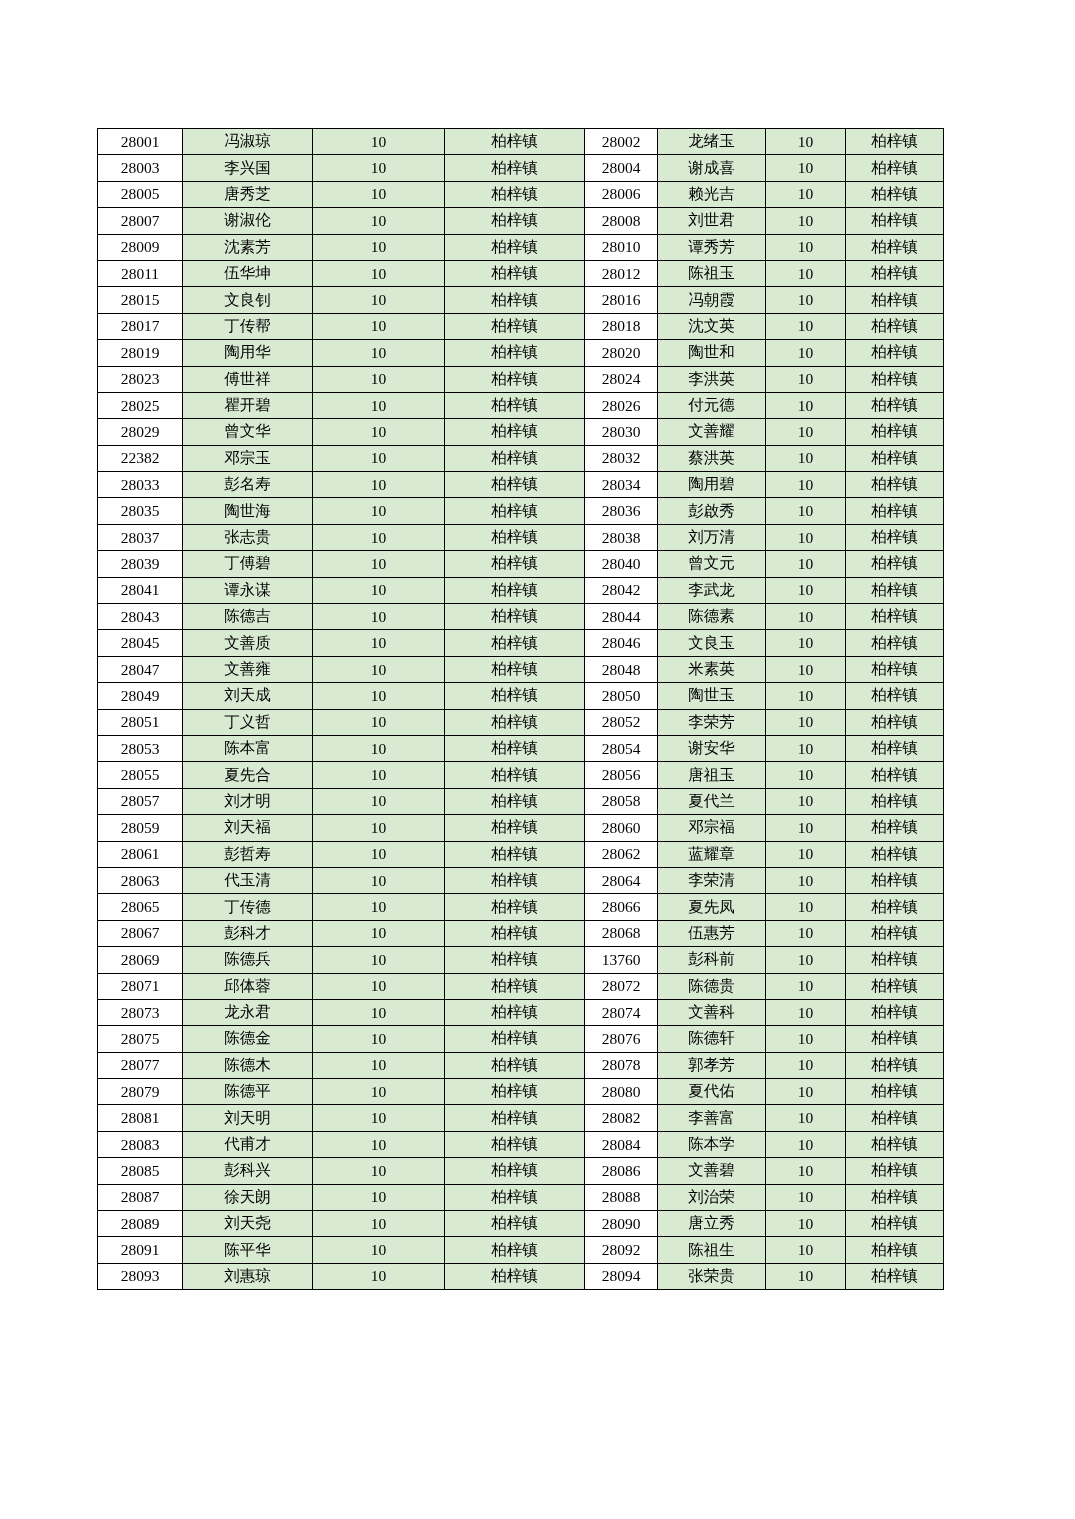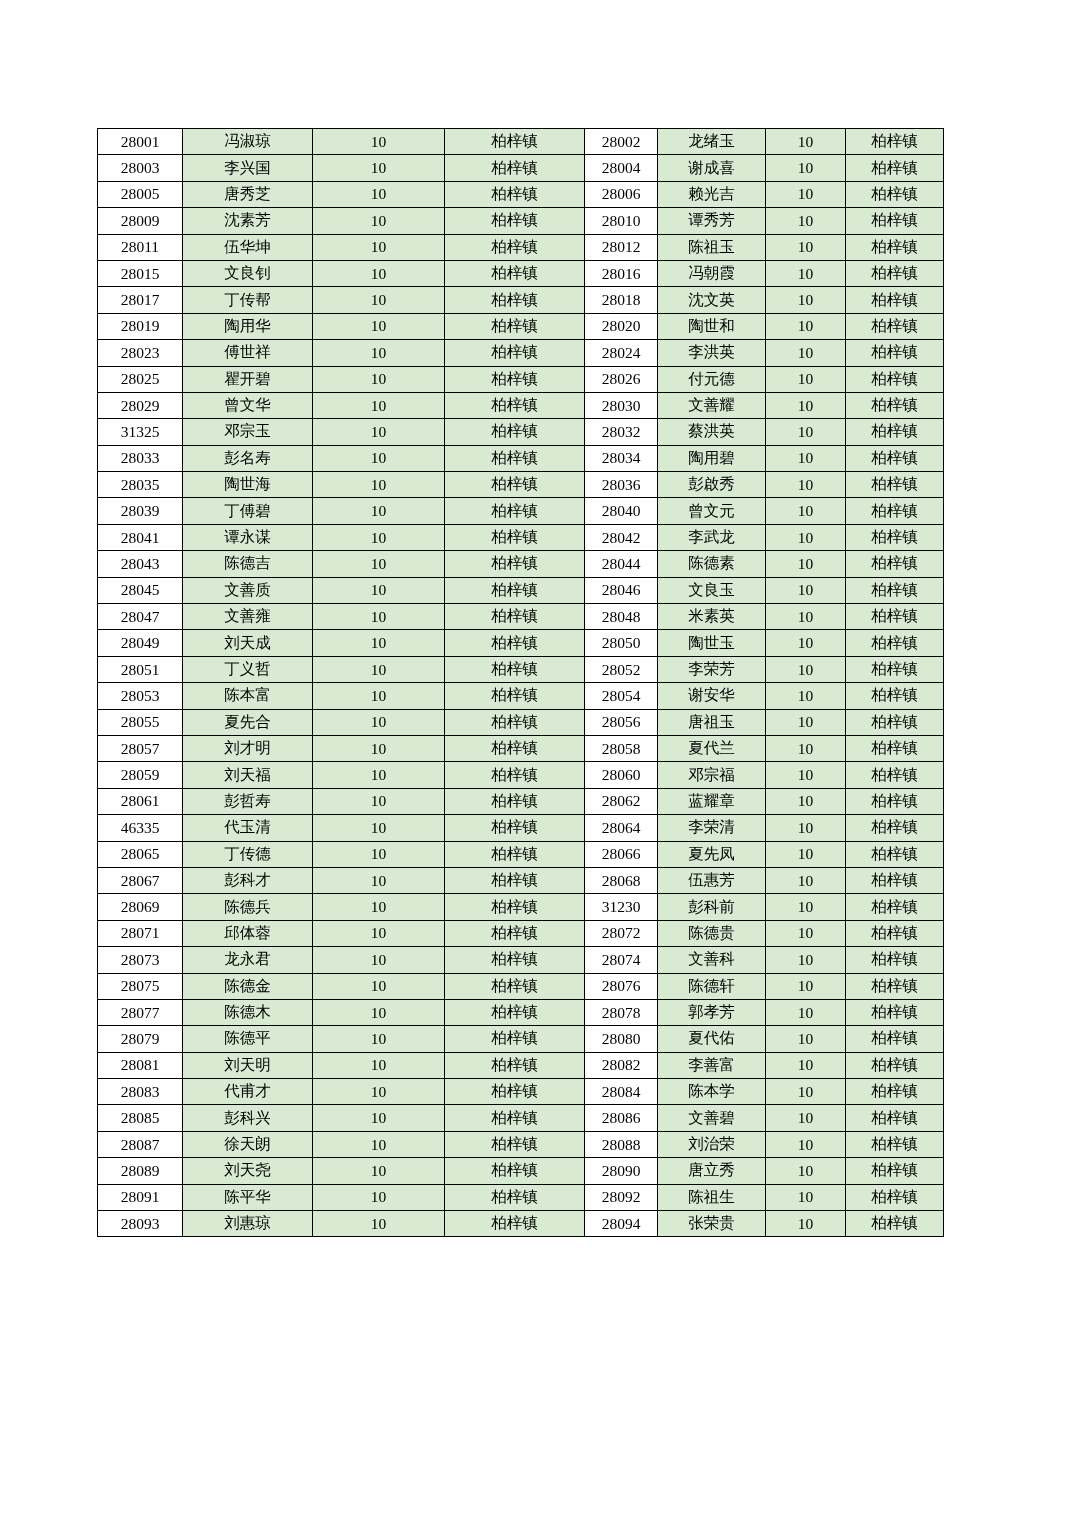--- a/index.html
+++ b/index.html
@@ -78,20 +78,30 @@
           <td class="c0">28005</td>
           <td class="c1">唐秀芝</td>
           <td class="c2">10</td>
           <td class="c3">柏梓镇</td>
           <td class="c4">28006</td>
           <td class="c5">赖光吉</td>
           <td class="c6">10</td>
           <td class="c7">柏梓镇</td>
         </tr>
         <tr>
+          <td class="c0">28007</td>
+          <td class="c1">谢淑伦</td>
+          <td class="c2">10</td>
+          <td class="c3">柏梓镇</td>
+          <td class="c4">28008</td>
+          <td class="c5">刘世君</td>
+          <td class="c6">10</td>
+          <td class="c7">柏梓镇</td>
+        </tr>
+        <tr>
           <td class="c0">28009</td>
           <td class="c1">沈素芳</td>
           <td class="c2">10</td>
           <td class="c3">柏梓镇</td>
           <td class="c4">28010</td>
           <td class="c5">谭秀芳</td>
           <td class="c6">10</td>
           <td class="c7">柏梓镇</td>
         </tr>
         <tr>
@@ -158,21 +168,21 @@
           <td class="c0">28029</td>
           <td class="c1">曾文华</td>
           <td class="c2">10</td>
           <td class="c3">柏梓镇</td>
           <td class="c4">28030</td>
           <td class="c5">文善耀</td>
           <td class="c6">10</td>
           <td class="c7">柏梓镇</td>
         </tr>
         <tr>
-          <td class="c0">31325</td>
+          <td class="c0">22382</td>
           <td class="c1">邓宗玉</td>
           <td class="c2">10</td>
           <td class="c3">柏梓镇</td>
           <td class="c4">28032</td>
           <td class="c5">蔡洪英</td>
           <td class="c6">10</td>
           <td class="c7">柏梓镇</td>
         </tr>
         <tr>
           <td class="c0">28033</td>
@@ -188,20 +198,30 @@
           <td class="c0">28035</td>
           <td class="c1">陶世海</td>
           <td class="c2">10</td>
           <td class="c3">柏梓镇</td>
           <td class="c4">28036</td>
           <td class="c5">彭啟秀</td>
           <td class="c6">10</td>
           <td class="c7">柏梓镇</td>
         </tr>
         <tr>
+          <td class="c0">28037</td>
+          <td class="c1">张志贵</td>
+          <td class="c2">10</td>
+          <td class="c3">柏梓镇</td>
+          <td class="c4">28038</td>
+          <td class="c5">刘万清</td>
+          <td class="c6">10</td>
+          <td class="c7">柏梓镇</td>
+        </tr>
+        <tr>
           <td class="c0">28039</td>
           <td class="c1">丁傅碧</td>
           <td class="c2">10</td>
           <td class="c3">柏梓镇</td>
           <td class="c4">28040</td>
           <td class="c5">曾文元</td>
           <td class="c6">10</td>
           <td class="c7">柏梓镇</td>
         </tr>
         <tr>
@@ -308,21 +328,21 @@
           <td class="c0">28061</td>
           <td class="c1">彭哲寿</td>
           <td class="c2">10</td>
           <td class="c3">柏梓镇</td>
           <td class="c4">28062</td>
           <td class="c5">蓝耀章</td>
           <td class="c6">10</td>
           <td class="c7">柏梓镇</td>
         </tr>
         <tr>
-          <td class="c0">46335</td>
+          <td class="c0">28063</td>
           <td class="c1">代玉清</td>
           <td class="c2">10</td>
           <td class="c3">柏梓镇</td>
           <td class="c4">28064</td>
           <td class="c5">李荣清</td>
           <td class="c6">10</td>
           <td class="c7">柏梓镇</td>
         </tr>
         <tr>
           <td class="c0">28065</td>
@@ -342,21 +362,21 @@
           <td class="c4">28068</td>
           <td class="c5">伍惠芳</td>
           <td class="c6">10</td>
           <td class="c7">柏梓镇</td>
         </tr>
         <tr>
           <td class="c0">28069</td>
           <td class="c1">陈德兵</td>
           <td class="c2">10</td>
           <td class="c3">柏梓镇</td>
-          <td class="c4">31230</td>
+          <td class="c4">13760</td>
           <td class="c5">彭科前</td>
           <td class="c6">10</td>
           <td class="c7">柏梓镇</td>
         </tr>
         <tr>
           <td class="c0">28071</td>
           <td class="c1">邱体蓉</td>
           <td class="c2">10</td>
           <td class="c3">柏梓镇</td>
           <td class="c4">28072</td>

